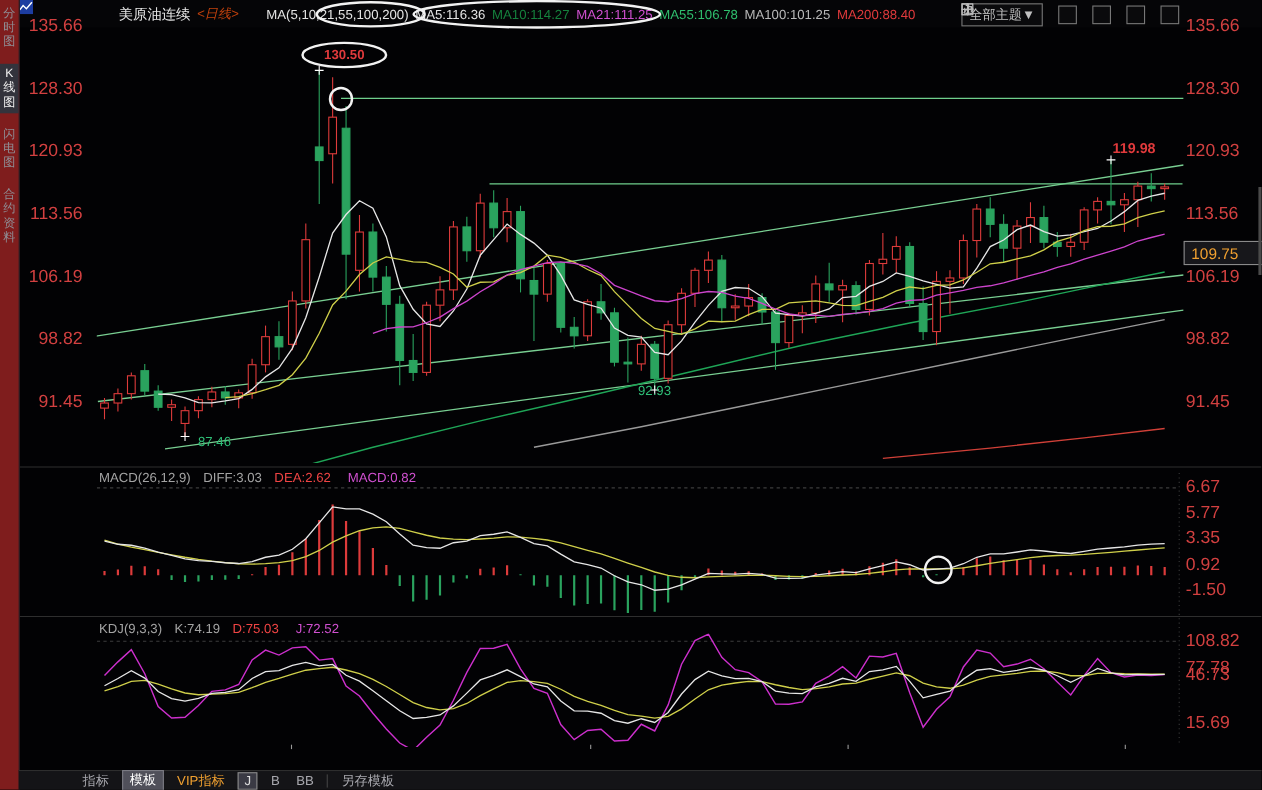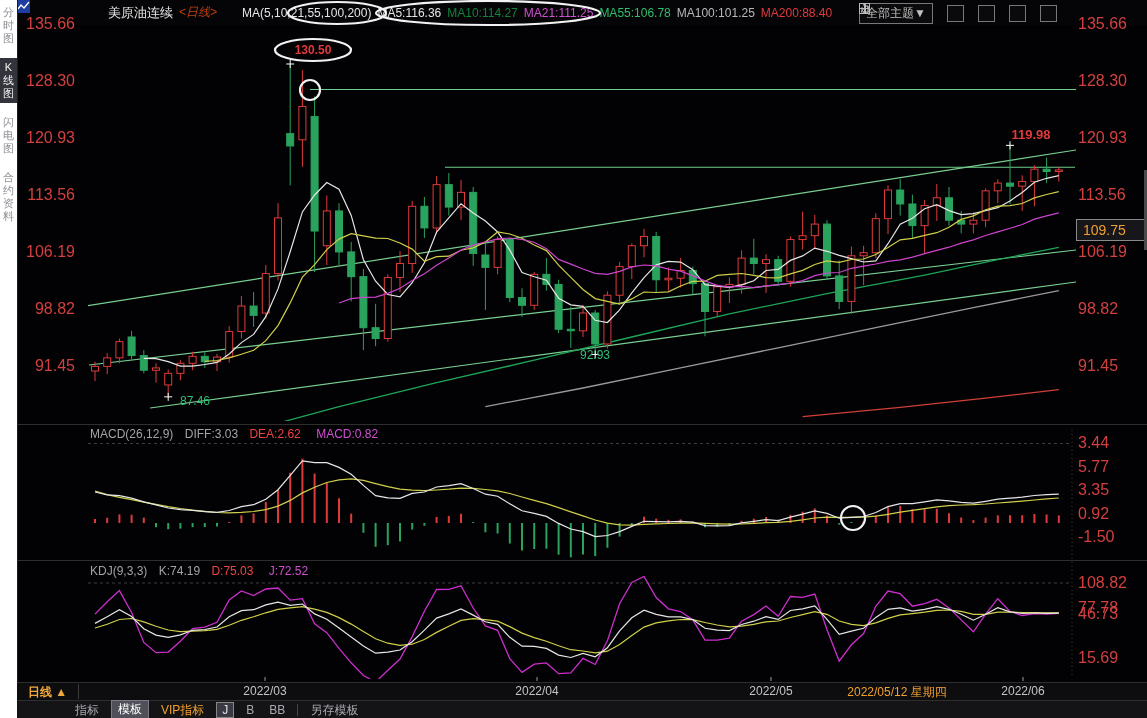--- a/index.html
+++ b/index.html
@@ -2,39 +2,39 @@
 <html><head>
 <meta charset="utf-8">
 <style>
   html,body{margin:0;padding:0;background:#000;width:1147px;height:718px;overflow:hidden;
     font-family:"Liberation Sans","DejaVu Sans",sans-serif;}
   #stage{position:relative;width:1147px;height:718px;background:#020204;}
   svg{position:absolute;left:0;top:0;}
   #chart-svg{z-index:1;}
   #overlay-svg{z-index:9;pointer-events:none;}
   
-  .sidebar{position:absolute;left:0;top:0;bottom:0;width:17px;background:#ffffff;z-index:6;
+  .sidebar{position:absolute;left:0;top:0;bottom:0;width:17px;background:#7f1d1d;z-index:6;
     display:flex;flex-direction:column;gap:10px;padding-top:3px;border-right:1px solid #1c1c22;}
   .side-tab{width:17px;font-size:11px;line-height:13px;color:#8f8f96;text-align:center;
     word-break:break-all;padding:3px 0;cursor:pointer;}
   .side-tab.active{background:#33333c;color:#f2f2f2;}
   
   .toolbar{position:absolute;left:17px;right:0;top:0;height:25px;background:#050507;z-index:5;
     display:flex;align-items:center;font-size:12px;padding-left:91px;white-space:nowrap;}
   .toolbar span{margin-right:6px;}
   .t-symbol{color:#e8e8e8;font-size:13px;}
   .t-period{color:#c2410c;font-style:italic;}
   .t-ma0{color:#e4e4e4;}
   .t-ma10{color:#15803d;}
   .t-ma21{color:#d050d0;}
   .t-ma55{color:#2fbf6e;}
   .t-ma100{color:#b8b8b8;}
   .t-ma200{color:#e03a3c;}
   .kline-ico{display:inline-block;width:13px;height:13px;margin-right:5px;}
-  .toolbar-right{position:absolute;right:78px;top:3px;display:flex;align-items:center;gap:8px;}
+  .toolbar-right{position:absolute;right:63px;top:3px;display:flex;align-items:center;gap:8px;}
   .themes-btn{border:1px solid #777;color:#c0c0c0;font-size:12px;padding:1px 6px;background:#0a0a0c;cursor:pointer;}
   .tool-ico{width:15px;height:15px;border:1px solid #777;background:#0a0a0c;display:flex;
     align-items:center;justify-content:center;cursor:pointer;}
   
   .axlbl{position:absolute;color:#d24040;font-size:16px;z-index:5;height:14px;line-height:14px;}
   
   .ind-header{position:absolute;left:90px;font-size:12px;z-index:5;white-space:nowrap;}
   .ind-header .w{color:#a3a3a3;margin-right:8px;}
   .ind-header .y{color:#ef4444;margin-right:12px;}
   .ind-header .m{color:#d050d0;}
@@ -423,25 +423,20 @@
   <div class="ind-header" style="top:564px;">
     <span class="w">KDJ(9,3,3)</span>
     <span class="w">K:74.19</span>
     <span class="y">D:75.03</span>
     <span class="m">J:72.52</span>
   </div>
 
   <div class="price-tag">109.75</div>
   <div class="scroll-thumb"></div>
 
-  <div class="date-row">
-    <span class="period-cell">日线 ▲</span>
-    <span class="date-divider"></span>
-    <span id="date-ticks"><span class="date-tick" style="left: 248px;">2022/03</span><span class="date-tick" style="left: 520px;">2022/04</span><span class="date-tick" style="left: 754px;">2022/05</span><span class="date-tick hl" style="left: 880px;">2022/05/12 星期四</span><span class="date-tick" style="left: 1006px;">2022/06</span></span>
-  </div>
 
   <div class="tabs-row">
     <span class="btab">指标</span>
     <span class="btab active">模板</span>
     <span class="btab vip">VIP指标</span>
     <span class="btab chip">J</span>
     <span class="btab">B</span>
     <span class="btab">BB</span>
     <span class="vdiv"></span>
     <span class="btab">另存模板</span>
@@ -461,21 +456,21 @@
     <div class="axlbl" style="left: 15px; width: 60px; top: 245px; text-align: right;">106.19</div>
     <div class="axlbl" style="left: 15px; width: 60px; top: 302px; text-align: right;">98.82</div>
     <div class="axlbl" style="left: 15px; width: 60px; top: 359px; text-align: right;">91.45</div>
     <div class="axlbl" style="left: 1078px; top: 17px;">135.66</div>
     <div class="axlbl" style="left: 1078px; top: 74px;">128.30</div>
     <div class="axlbl" style="left: 1078px; top: 131px;">120.93</div>
     <div class="axlbl" style="left: 1078px; top: 188px;">113.56</div>
     <div class="axlbl" style="left: 1078px; top: 245px;">106.19</div>
     <div class="axlbl" style="left: 1078px; top: 302px;">98.82</div>
     <div class="axlbl" style="left: 1078px; top: 359px;">91.45</div>
-    <div class="axlbl" style="left: 1078px; top: 436px;">3.44</div>
+    <div class="axlbl" style="left: 1078px; top: 436px;">6.67</div>
     <div class="axlbl" style="left: 1078px; top: 460px;">5.77</div>
     <div class="axlbl" style="left: 1078px; top: 483px;">3.35</div>
     <div class="axlbl" style="left: 1078px; top: 507px;">0.92</div>
     <div class="axlbl" style="left: 1078px; top: 530px;">-1.50</div>
     <div class="axlbl" style="left: 1078px; top: 576px;">108.82</div>
     <div class="axlbl" style="left: 1078px; top: 601px;">77.78</div>
     <div class="axlbl" style="left: 1078px; top: 607px;">46.73</div>
     <div class="axlbl" style="left: 1078px; top: 651px;">15.69</div>
   </div>
 

